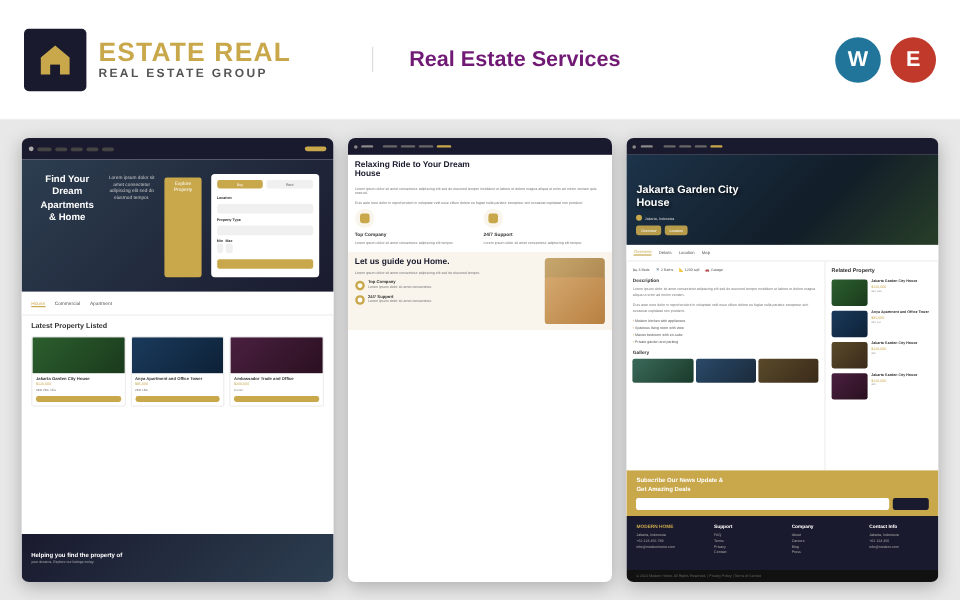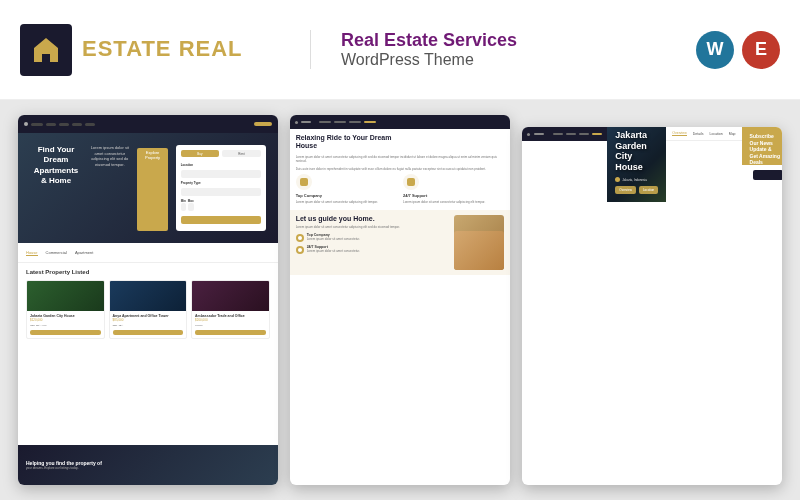--- a/index.html
+++ b/index.html
@@ -229,21 +229,21 @@
     .mid-desc { color: #aaa; font-size: 3px; }
 
     
     .prop-detail {
       flex: 1;
       border-radius: 6px;
       overflow: hidden;
       box-shadow: 0 4px 15px rgba(0,0,0,0.25);
       background: #fff;
       display: flex;
-      margin-top: 12px;
+      flex-direction: column;
     }
     .prop-nav {
       background: #1a1a2e;
       height: 14px;
       display: flex;
       align-items: center;
       padding: 0 5px;
       gap: 4px;
     }
     .prop-nav-dot { width: 3px; height: 3px; border-radius: 50%; background: #888; }
@@ -428,25 +428,25 @@
     <div class="logo-icon">
       <svg width="32" height="32" viewBox="0 0 32 32">
         <polygon points="16,4 28,14 28,28 20,28 20,20 12,20 12,28 4,28 4,14" fill="#c9a84c"></polygon>
         <rect x="12" y="20" width="8" height="8" fill="#1a1a2e"></rect>
       </svg>
     </div>
     <div class="logo-text-block">
       <div class="logo-main">
         <span>ESTATE </span><span style="color:#c9a84c">REAL</span>
       </div>
+      <div class="logo-sub">REAL ESTATE GROUP</div>
     </div>
   </div>
   <div class="header-text">
     <div class="header-title">Real Estate Services</div>
-    <div class="header-subtitle">WordPress Theme</div>
   </div>
   <div class="header-badges">
     <div class="badge-wp">W</div>
     <div class="badge-el">E</div>
   </div>
 </div>
 
 <div class="screenshots">
 
   <div class="screenshot-card">

